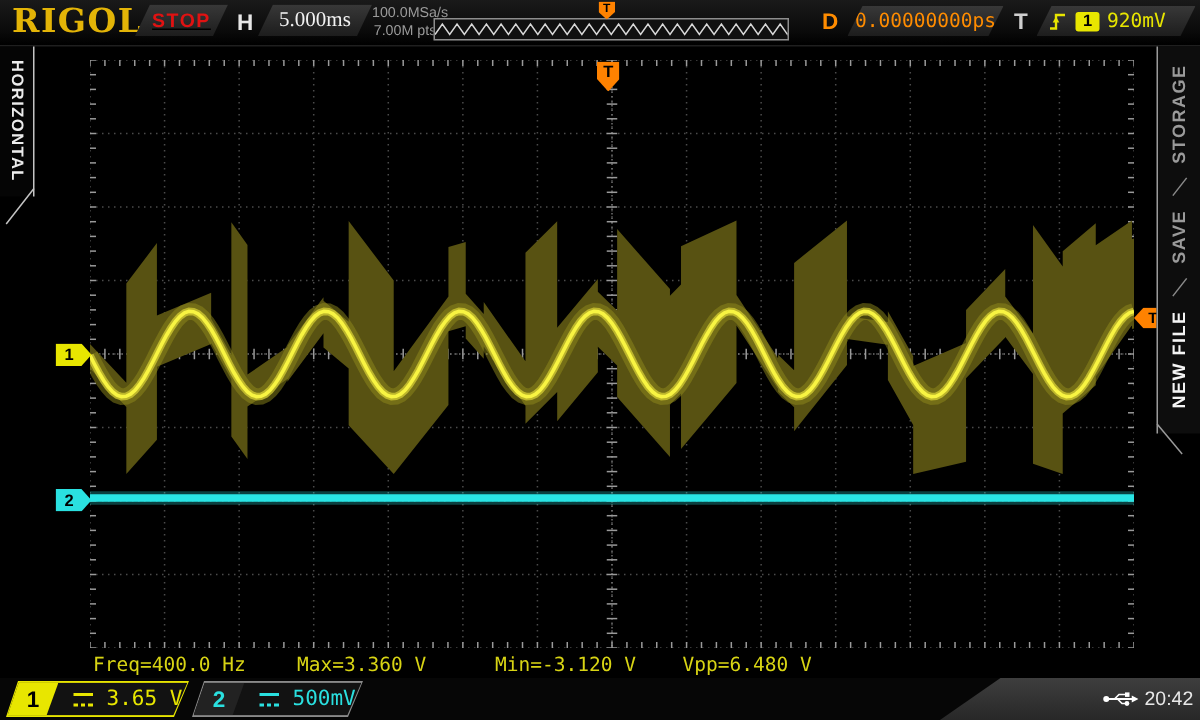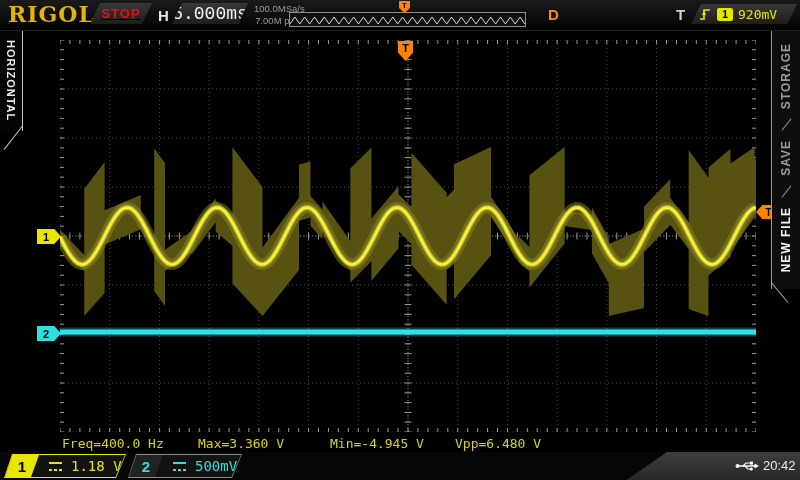--- a/index.html
+++ b/index.html
@@ -12,23 +12,23 @@
           border-bottom:1px solid #1f1f1f;padding-left:34px;}
   .brand{position:absolute;left:8px;top:1px;font-family:"DejaVu Serif",serif;
          font-weight:bold;font-size:22px;color:#e3b407;letter-spacing:1px;}
   .panel{position:absolute;background:linear-gradient(180deg,#383838,#1d1d1d);
          clip-path:polygon(10px 0,100% 0,calc(100% - 10px) 100%,0 100%);
          display:flex;align-items:center;justify-content:center;}
   .stop-panel{left:90px;top:3px;width:62px;height:21px;text-decoration:underline;}
   .stop-txt{color:var(--stop_text);font-weight:bold;font-size:13px;letter-spacing:1px;}
   .h-label{position:absolute;left:158px;top:7px;color:#e6e6e6;font-weight:bold;font-size:15px;}
   .tb-panel{left:172px;top:3px;width:76px;height:21px;}
-  .tb-txt{color:#f2f2f2;font-size:18px;font-family:Liberation Mono, monospace;}
+  .tb-txt{color:#f2f2f2;font-size:14px;font-family:Liberation Serif, serif;}
   .rates{position:absolute;left:248px;top:3px;width:44px;text-align:center;
-         font-size:9.5px;line-height:12px;color:#9a9a9a;margin-left:6px;}
+         font-size:9.5px;line-height:12px;color:#9a9a9a;}
   .strip{position:absolute;left:289px;top:12px;width:237px;height:15px;
          border:1px solid #8d8d8d;background:#101010;box-sizing:border-box;}
   .flag{background:var(--trigger);color:#000;font-weight:bold;text-align:center;
         clip-path:polygon(0 0,100% 0,100% 58%,50% 100%,0 58%);}
   .strip-flag{position:absolute;left:399px;top:1px;width:11px;height:12px;font-size:8px;line-height:9px;}
   .d-label{position:absolute;left:548px;top:6px;color:var(--delay_text);font-weight:bold;font-size:15px;}
   .delay-panel{left:565px;top:4px;width:104px;height:20px;}
   .delay-txt{color:var(--delay_text);font-size:13px;font-family:"DejaVu Sans Mono",monospace;}
   .t-label{position:absolute;left:676px;top:6px;color:#cfcfcf;font-weight:bold;font-size:15px;}
   .trig-panel{left:691px;top:4px;width:106px;height:20px;justify-content:flex-start;padding-left:8px;box-sizing:border-box;}
@@ -117,20 +117,23 @@
       <div>100.0MSa/s</div>
       <div>7.00M pts</div>
     </div>
     <div class="strip">
       <svg id="preview-svg" width="235" height="13">
           <polyline points="0,10 4.895833333333333,3 9.791666666666666,10 14.6875,3 19.583333333333332,10 24.479166666666664,3 29.375,10 34.270833333333336,3 39.166666666666664,10 44.0625,3 48.95833333333333,10 53.854166666666664,3 58.75,10 63.645833333333336,3 68.54166666666666,10 73.43749999999999,3 78.33333333333333,10 83.22916666666666,3 88.125,10 93.02083333333333,3 97.91666666666666,10 102.81249999999999,3 107.70833333333333,10 112.60416666666666,3 117.5,10 122.39583333333333,3 127.29166666666666,10 132.1875,3 137.08333333333331,10 141.97916666666666,3 146.875,10 151.77083333333334,3 156.66666666666666,10 161.5625,3 166.45833333333331,10 171.35416666666666,3 176.25,10 181.14583333333334,3 186.04166666666666,10 190.9375,3 195.83333333333331,10 200.72916666666666,3 205.625,10 210.52083333333334,3 215.41666666666666,10 220.3125,3 225.20833333333331,10 230.10416666666666,3 235,10 239.89583333333334,3" stroke="#d8d8d8" stroke-width="1" fill="none"></polyline>
         </svg>
     </div>
     <div class="flag strip-flag">T</div>
     <span class="d-label">D</span>
+    <div class="panel delay-panel">
+      <span class="delay-txt">0.00000000ps</span>
+    </div>
     <span class="t-label">T</span>
     <div class="panel trig-panel">
       <svg width="12" height="14" viewBox="0 0 12 14">
         <path d="M1 12 H5 V3 H11" stroke="#e8e600" stroke-width="1.6" fill="none"></path>
         <polygon points="2.8,8 7.2,8 5,4" fill="#e8e600"></polygon>
       </svg>
       <span class="trig-badge">1</span>
       <span class="trig-level">920mV</span>
     </div>
   </div>
@@ -512,40 +515,40 @@
       </svg>
   </div>
 
   <div class="chmark chmark1">1</div>
   <div class="chmark chmark2">2</div>
   <div class="flag trigmark-top">T</div>
   <div class="trigmark-right">T</div>
 
   <span class="meas m0">Freq=400.0 Hz</span>
   <span class="meas m1">Max=3.360 V</span>
-  <span class="meas m2">Min=-4.945 V</span>
+  <span class="meas m2">Min=-3.120 V</span>
   <span class="meas m3">Vpp=6.480 V</span>
 
   <div class="rtabs">
     <span class="rtab">STORAGE</span>
     <span class="rsep"></span>
     <span class="rtab">SAVE</span>
     <span class="rsep"></span>
     <span class="rtab active">NEW FILE</span>
   </div>
 
   <div class="bottombar">
     <div class="chblock sel1">
       <div class="chinner">
         <div class="chtab t1">1</div>
         <span class="dcicon c1">
             <i class="dctop"></i>
             <i class="dcbot"></i>
           </span>
-        <span class="chscale c1">1.18 V</span>
+        <span class="chscale c1">3.65 V</span>
       </div>
     </div>
     <div class="chblock sel2">
       <div class="chinner">
         <div class="chtab t2">2</div>
         <span class="dcicon c2">
             <i class="dctop"></i>
             <i class="dcbot"></i>
           </span>
         <span class="chscale c2">500mV</span>

